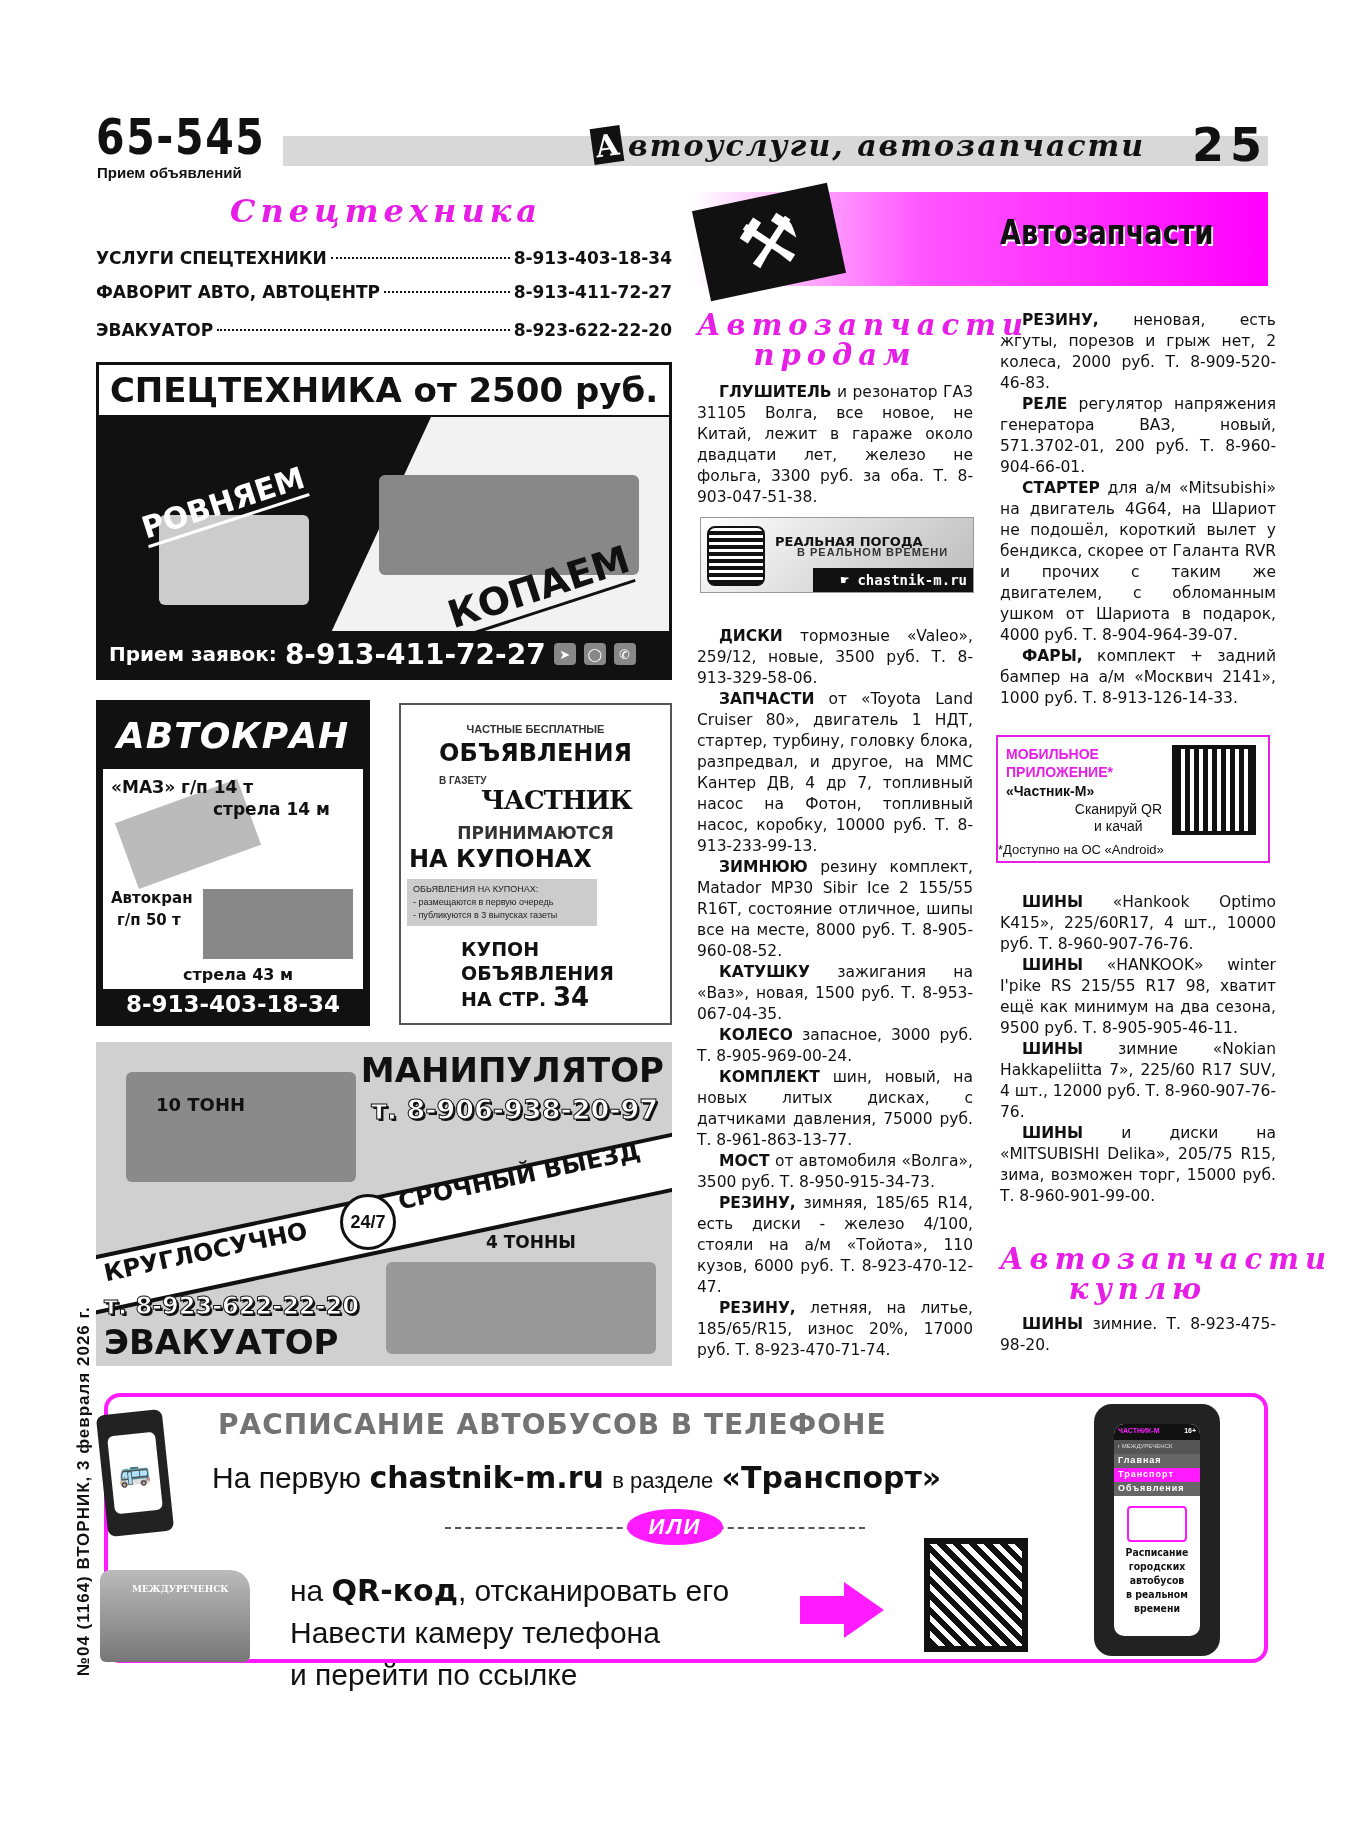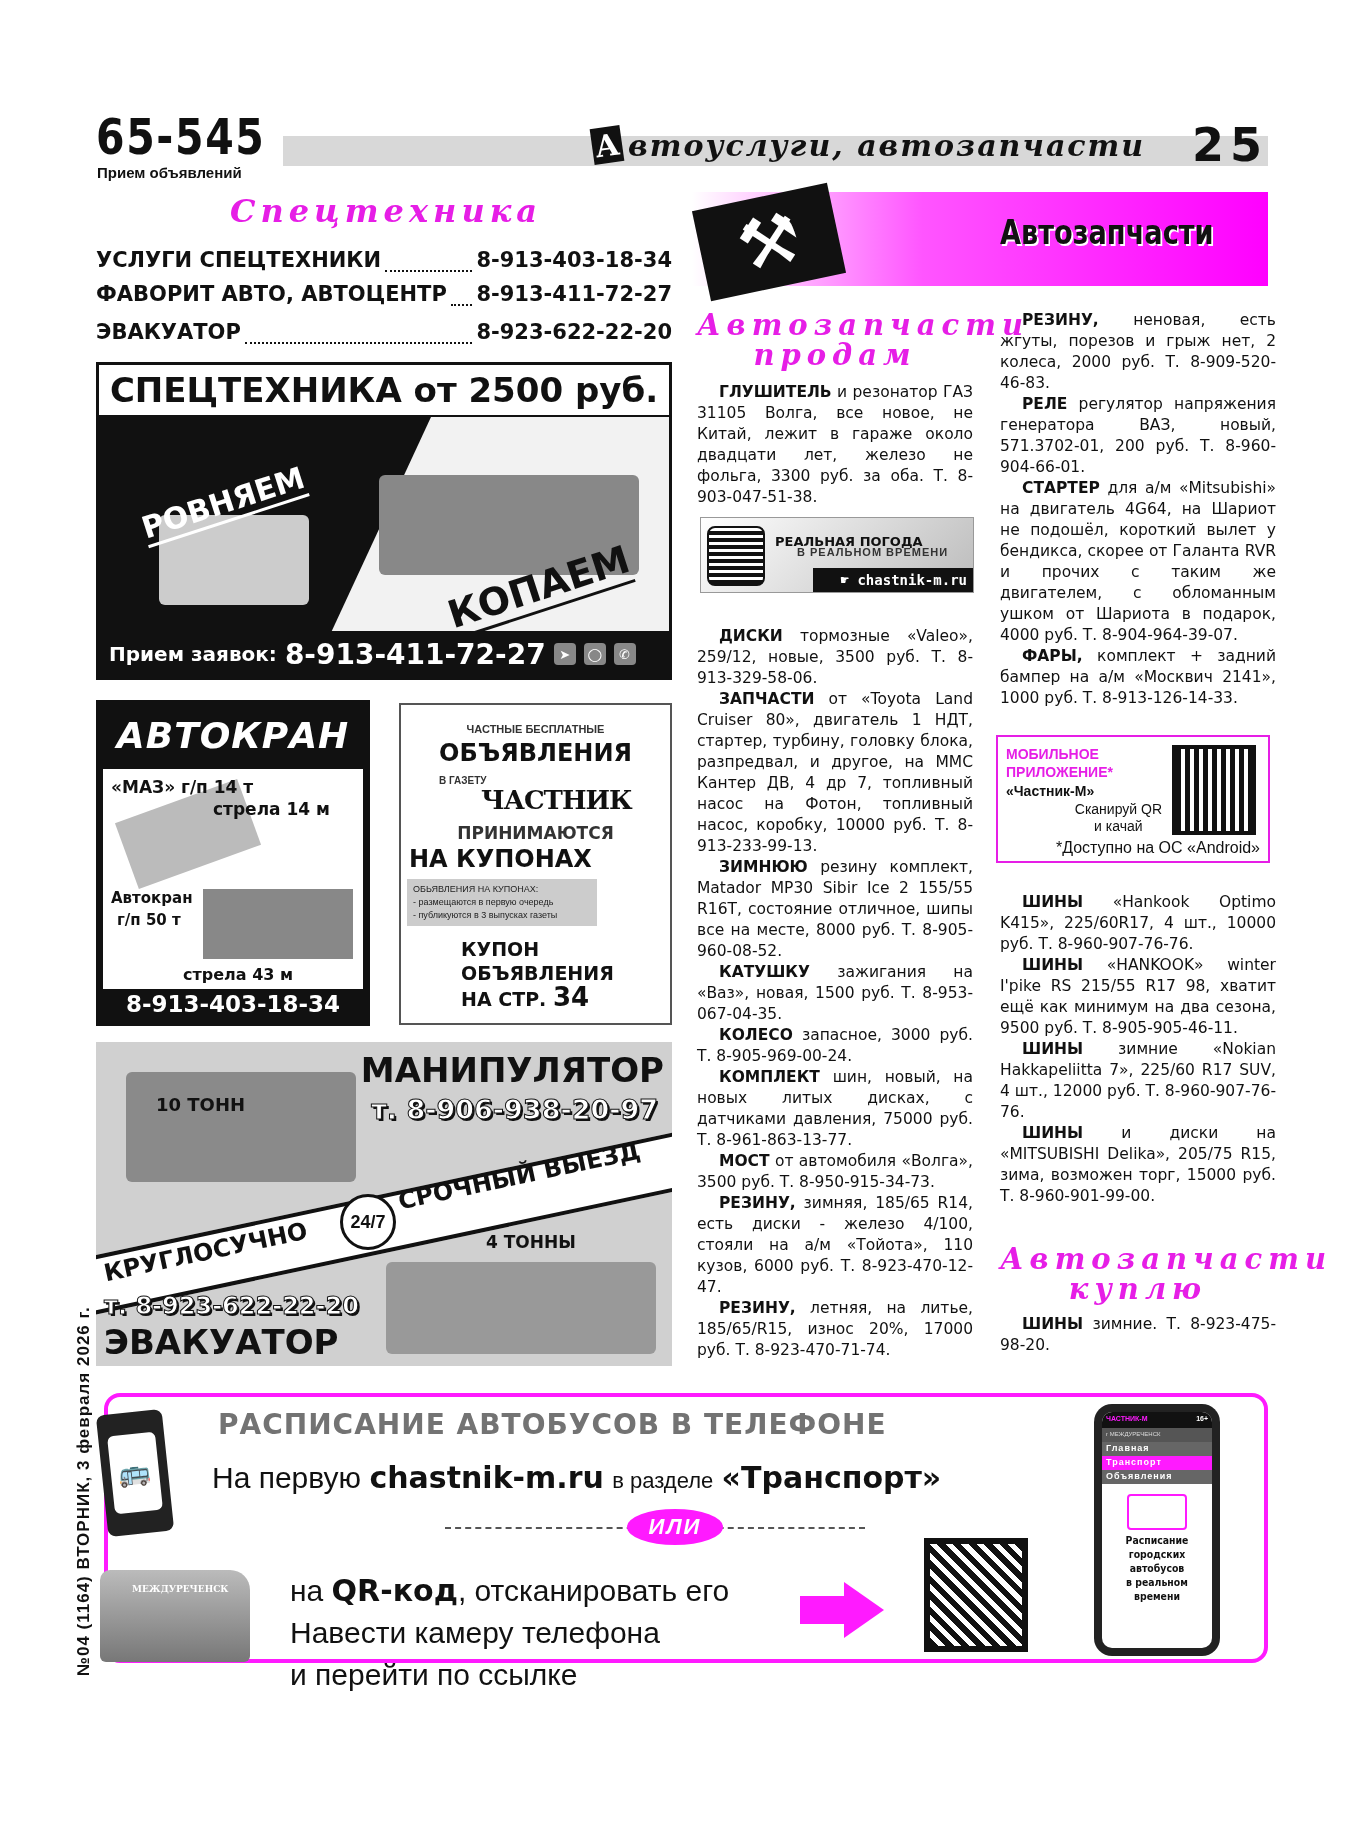--- a/index.html
+++ b/index.html
@@ -11,21 +11,21 @@
   .phone-sub { left: 97px; top: 164px; font-size: 15px; font-weight: bold; }
   .head-bar { left: 283px; top: 136px; width: 985px; height: 30px; background: #d8d8d8; }
   .head-title { left: 592px; top: 120px; height: 50px; display: flex; align-items: center; gap: 6px; }
   .head-letter { width: 30px; height: 36px; background: #111; color: #fff; font-family: "DejaVu Serif", serif; font-weight: bold; font-size: 30px; display: flex; align-items: center; justify-content: center; transform: rotate(-8deg); }
   .head-text { font-family: "DejaVu Serif", serif; font-style: italic; font-weight: bold; font-size: 30px; letter-spacing: 2px; }
   .page-num { left: 1192px; top: 118px; font-family: "DejaVu Sans", sans-serif; font-weight: bold; font-size: 46px; letter-spacing: 6px; }
 
   .pink-serif { font-family: "DejaVu Serif", serif; font-style: italic; font-weight: bold; color: #e61ee6; letter-spacing: 5px; }
 
   .sec-spec { left: 96px; top: 192px; width: 580px; text-align: center; font-size: 32px; }
-  .dir { left: 96px; width: 576px; display: flex; align-items: flex-end; font-family: "DejaVu Sans", sans-serif; font-weight: bold; font-size: 21px; transform: scaleX(1); }
+  .dir { left: 96px; width: 576px; display: flex; align-items: center; font-family: "DejaVu Sans", sans-serif; font-weight: bold; font-size: 17px; transform: scaleX(1); }
   .dir .dots { flex: 1; border-bottom: 2px dotted #111; margin: 0 4px; height: 1px; }
 
   
   .ad { border: 3px solid #111; overflow: hidden; }
   .ad1 { left: 96px; top: 362px; width: 576px; height: 318px; background: #111; }
   .ad1 .top { background: #fff; height: 52px; display: flex; align-items: center; justify-content: center; font-family: "DejaVu Sans", sans-serif; font-weight: bold; font-size: 34px; border-bottom: 2px solid #111; }
   .ad1 .white-tri { position: absolute; right: 0; top: 52px; width: 340px; height: 220px; background: #f2f2f2; clip-path: polygon(30% 0, 100% 0, 100% 100%, 0 100%); }
   .ad1 .word-l { position: absolute; left: 40px; top: 120px; color: #fff; font-family: "DejaVu Sans", sans-serif; font-weight: bold; font-size: 30px; transform: rotate(-18deg); border-bottom: 3px solid #fff; }
   .ad1 .word-r { position: absolute; right: 36px; top: 200px; color: #111; font-family: "DejaVu Sans", sans-serif; font-weight: bold; font-size: 38px; transform: rotate(-18deg); border-bottom: 3px solid #111; }
   .ad1 .machine { position: absolute; background: #bbb; border-radius: 6px; }
@@ -81,41 +81,41 @@
   .weather .qr { position: absolute; left: 6px; top: 8px; width: 58px; height: 60px; border: 2px solid #111; border-radius: 8px; background: repeating-linear-gradient(0deg, #111 0 4px, #fff 4px 7px), #fff; }
   .weather .h1 { position: absolute; left: 74px; top: 16px; font-family: "DejaVu Sans", sans-serif; font-weight: bold; font-size: 13px; }
   .weather .h2 { position: absolute; left: 96px; top: 28px; font-size: 11px; font-weight: bold; color: #333; letter-spacing: 1px; }
   .weather .url { position: absolute; right: 0; bottom: 0; width: 160px; height: 24px; background: #111; color: #fff; font-family: "DejaVu Sans Mono", monospace; font-weight: bold; font-size: 14px; display: flex; align-items: center; justify-content: flex-end; padding-right: 6px; }
 
   .mobile { left: 996px; top: 735px; width: 274px; height: 128px; border: 2px solid #e61ee6; background: #fff; }
   .mobile .m1 { position: absolute; left: 8px; top: 8px; color: #e61ee6; font-weight: bold; font-size: 14px; line-height: 18px; }
   .mobile .m2 { position: absolute; left: 8px; top: 46px; font-weight: bold; font-size: 14px; }
   .mobile .m3 { position: absolute; right: 106px; top: 64px; font-size: 14px; text-align: center; line-height: 17px; }
   .mobile .qr { position: absolute; right: 12px; top: 8px; width: 84px; height: 90px; background: repeating-linear-gradient(90deg, #111 0 5px, #fff 5px 9px), #fff; border: 4px solid #111; }
-  .mobile .m4 { position: absolute; left: 0; right: 8px; bottom: 4px; text-align: right; font-size: 16px; }
+  .mobile .m4 { position: absolute; left: 0; right: 16px; bottom: 4px; text-align: left; font-size: 13px; }
 
   
   .bus-frame { left: 104px; top: 1393px; width: 1164px; height: 270px; border: 4px solid #ff1aff; border-radius: 16px; background: #fff; }
   .bus-sign { left: 102px; top: 1412px; width: 66px; height: 122px; background: #222; border-radius: 8px; transform: rotate(-6deg); }
   .bus-sign .inner { position: absolute; left: 9px; top: 22px; width: 48px; height: 78px; background: #fff; border-radius: 6px; display: flex; align-items: center; justify-content: center; font-size: 26px; }
   .bus-h { left: 218px; top: 1408px; font-family: "DejaVu Sans", sans-serif; font-weight: bold; font-size: 28px; color: #737373; letter-spacing: 1px; }
   .bus-site { left: 212px; top: 1460px; font-size: 30px; white-space: nowrap; }
   .bus-site .b { font-weight: bold; font-family: "DejaVu Sans", sans-serif; }
   .or-line { left: 445px; top: 1527px; width: 420px; border-top: 2px dashed #555; }
   .or-pill { left: 627px; top: 1509px; width: 96px; height: 36px; background: #ff1aff; border-radius: 50%; color: #fff; font-weight: bold; font-style: italic; font-size: 22px; display: flex; align-items: center; justify-content: center; letter-spacing: 2px; }
   .bus-img { left: 100px; top: 1570px; width: 150px; height: 92px; background: linear-gradient(180deg, #bbb, #777); border-radius: 10px 20px 6px 6px; }
   .bus-img .lbl { position: absolute; left: 32px; top: 14px; color: #fff; font-size: 9px; font-family: "DejaVu Serif", serif; font-weight: bold; }
   .bus-instr { left: 290px; top: 1570px; font-size: 30px; line-height: 42px; }
   .bus-instr b { font-family: "DejaVu Sans", sans-serif; }
   .arrow { left: 800px; top: 1582px; width: 80px; height: 56px; }
   .arrow .shaft { position: absolute; left: 0; top: 14px; width: 44px; height: 28px; background: #ff1aff; }
   .arrow .head { position: absolute; left: 44px; top: 0; width: 0; height: 0; border-top: 28px solid transparent; border-bottom: 28px solid transparent; border-left: 40px solid #ff1aff; }
   .qr-big { left: 924px; top: 1538px; width: 104px; height: 114px; border: 6px solid #111; background: repeating-linear-gradient(45deg, #111 0 6px, #fff 6px 11px); }
 
-  .phone-mock { left: 1094px; top: 1404px; width: 126px; height: 252px; background: #222; border-radius: 18px; padding: 8px; }
+  .phone-mock { left: 1094px; top: 1404px; width: 126px; height: 252px; background: #222; border-radius: 18px; padding: 20px; }
   .phone-mock .scr { width: 100%; height: 100%; background: #fff; border-radius: 10px; overflow: hidden; position: relative; }
   .phone-mock .hdr { background: #111; height: 16px; color: #ff1aff; font-size: 7px; font-weight: bold; padding: 3px 4px; display: flex; justify-content: space-between; }
   .phone-mock .hdr span:last-child { color: #fff; }
   .phone-mock .bar2 { background: #555; height: 14px; color: #ddd; font-size: 6px; padding: 3px 4px; }
   .phone-mock .mi { height: 14px; font-size: 9px; font-weight: bold; color: #fff; padding: 1px 4px; background: #666; letter-spacing: 1px; }
   .phone-mock .mi.on { background: #ff1aff; }
   .phone-mock .busic { margin: 10px auto 4px; width: 60px; height: 36px; border: 2px solid #ff1aff; border-radius: 4px; }
   .phone-mock .cap { text-align: center; font-family: "DejaVu Sans", sans-serif; font-weight: bold; font-size: 11px; line-height: 14px; transform: scaleX(0.85); }
 
   .side { left: 74px; top: 1676px; transform: rotate(-90deg); transform-origin: left top; font-weight: bold; font-size: 17px; letter-spacing: 1px; white-space: nowrap; }

